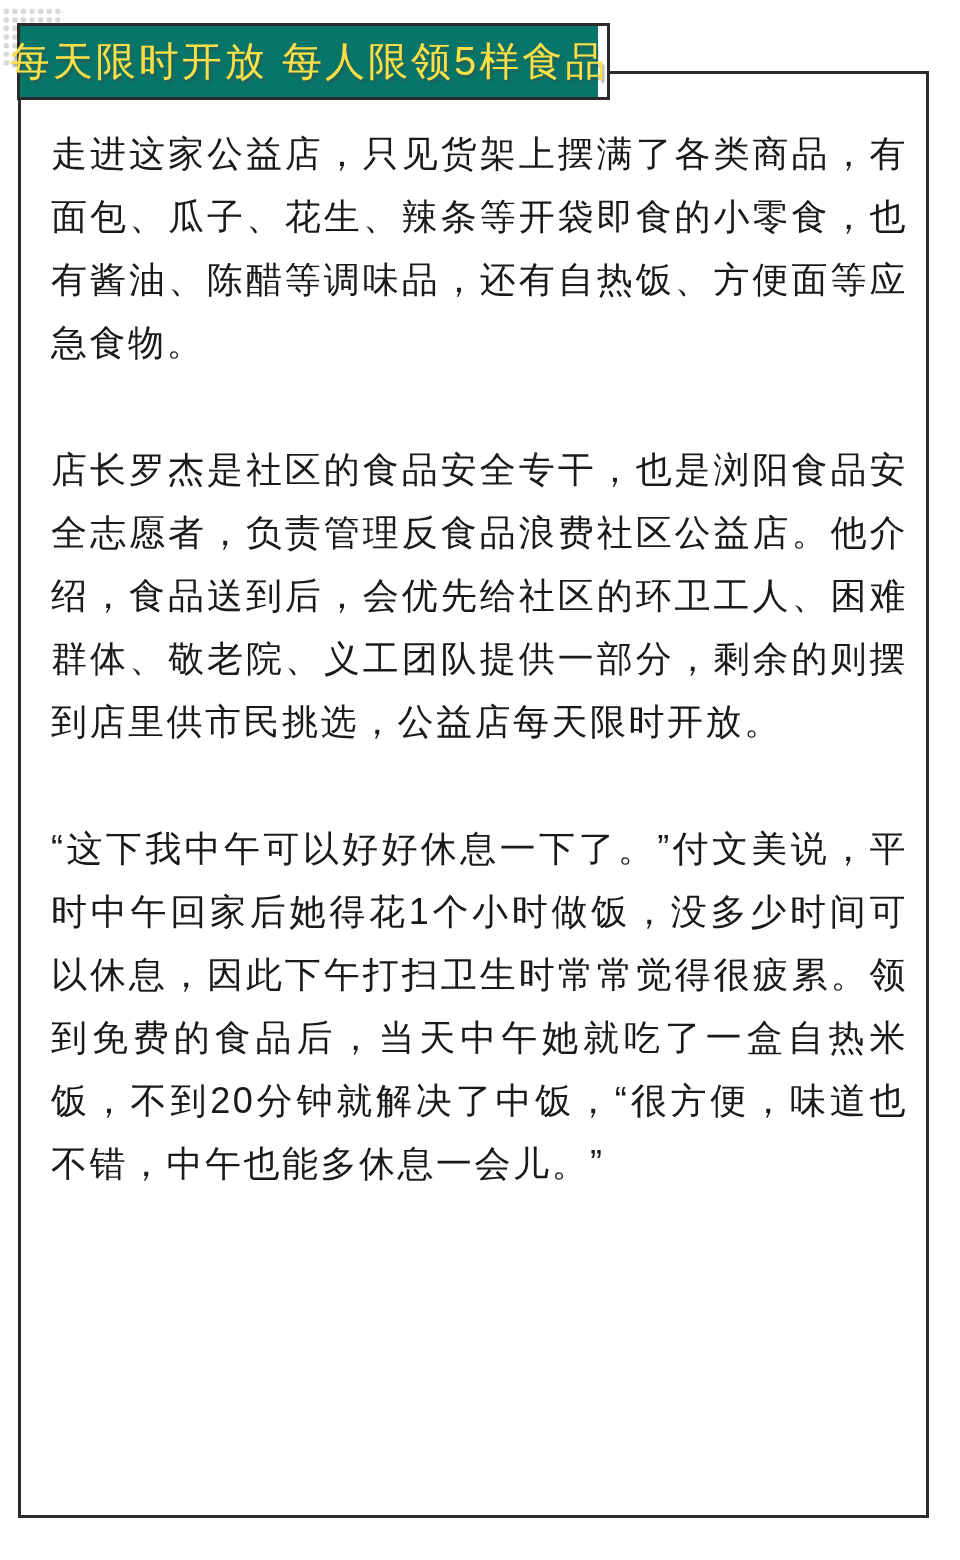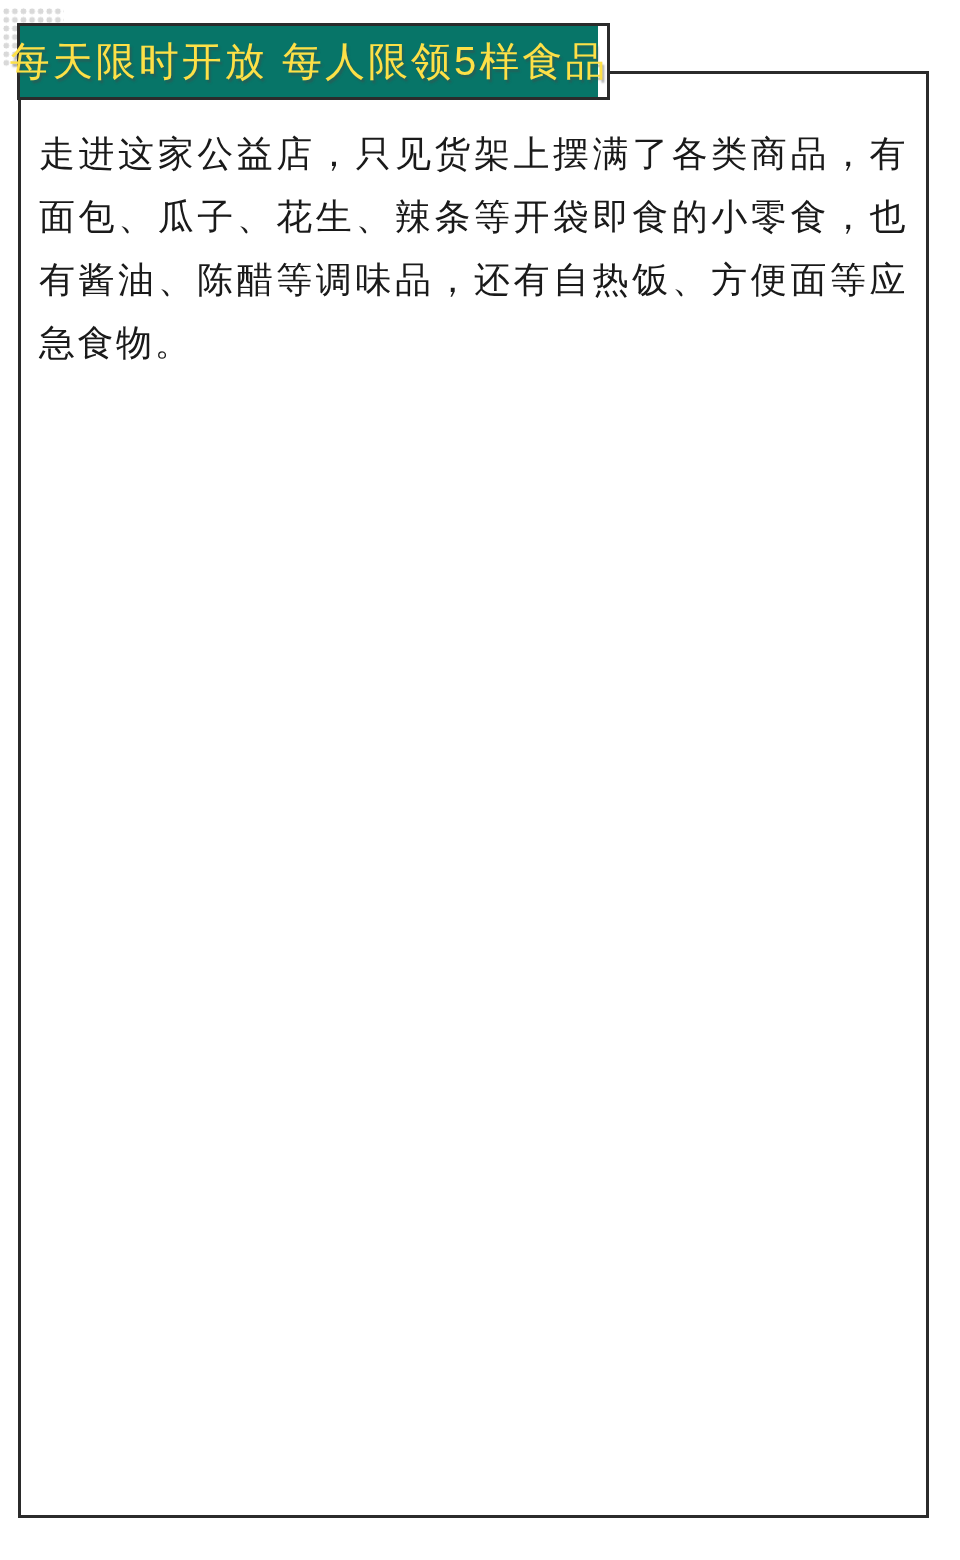--- a/index.html
+++ b/index.html
@@ -36,21 +36,21 @@
     background: #ffffff;
     box-sizing: border-box;
     z-index: 2;
   }
 
   .article-body {
     padding: 48px 18px 0 18px;
   }
 
   .article-body p {
-    margin: 0 0 64px 0;
+    margin: 0 0 64px 12px;
     font-size: 36px;
     line-height: 63px;
     letter-spacing: 2.5px;
     color: #1a1a1a;
     font-weight: 500;
     text-align: justify;
     text-justify: inter-character;
   }
 
   
@@ -86,20 +86,22 @@
 </head>
 <body>
 
 <div class="page">
 
   <div class="dots"></div>
 
   <div class="article-box">
     <div class="article-body">
       <p>走进这家公益店，只见货架上摆满了各类商品，有面包、瓜子、花生、辣条等开袋即食的小零食，也有酱油、陈醋等调味品，还有自热饭、方便面等应急食物。</p>
+      <p>店长罗杰是社区的食品安全专干，也是浏阳食品安全志愿者，负责管理反食品浪费社区公益店。他介绍，食品送到后，会优先给社区的环卫工人、困难群体、敬老院、义工团队提供一部分，剩余的则摆到店里供市民挑选，公益店每天限时开放。</p>
+      <p>“这下我中午可以好好休息一下了。”付文美说，平时中午回家后她得花1个小时做饭，没多少时间可以休息，因此下午打扫卫生时常常觉得很疲累。领到免费的食品后，当天中午她就吃了一盒自热米饭，不到20分钟就解决了中饭，“很方便，味道也不错，中午也能多休息一会儿。”</p>
     </div>
   </div>
 
   <div class="banner">
     <div class="banner-inner">
       <span class="banner-title">每天限时开放 每人限领5样食品</span>
     </div>
   </div>
 
 </div>

